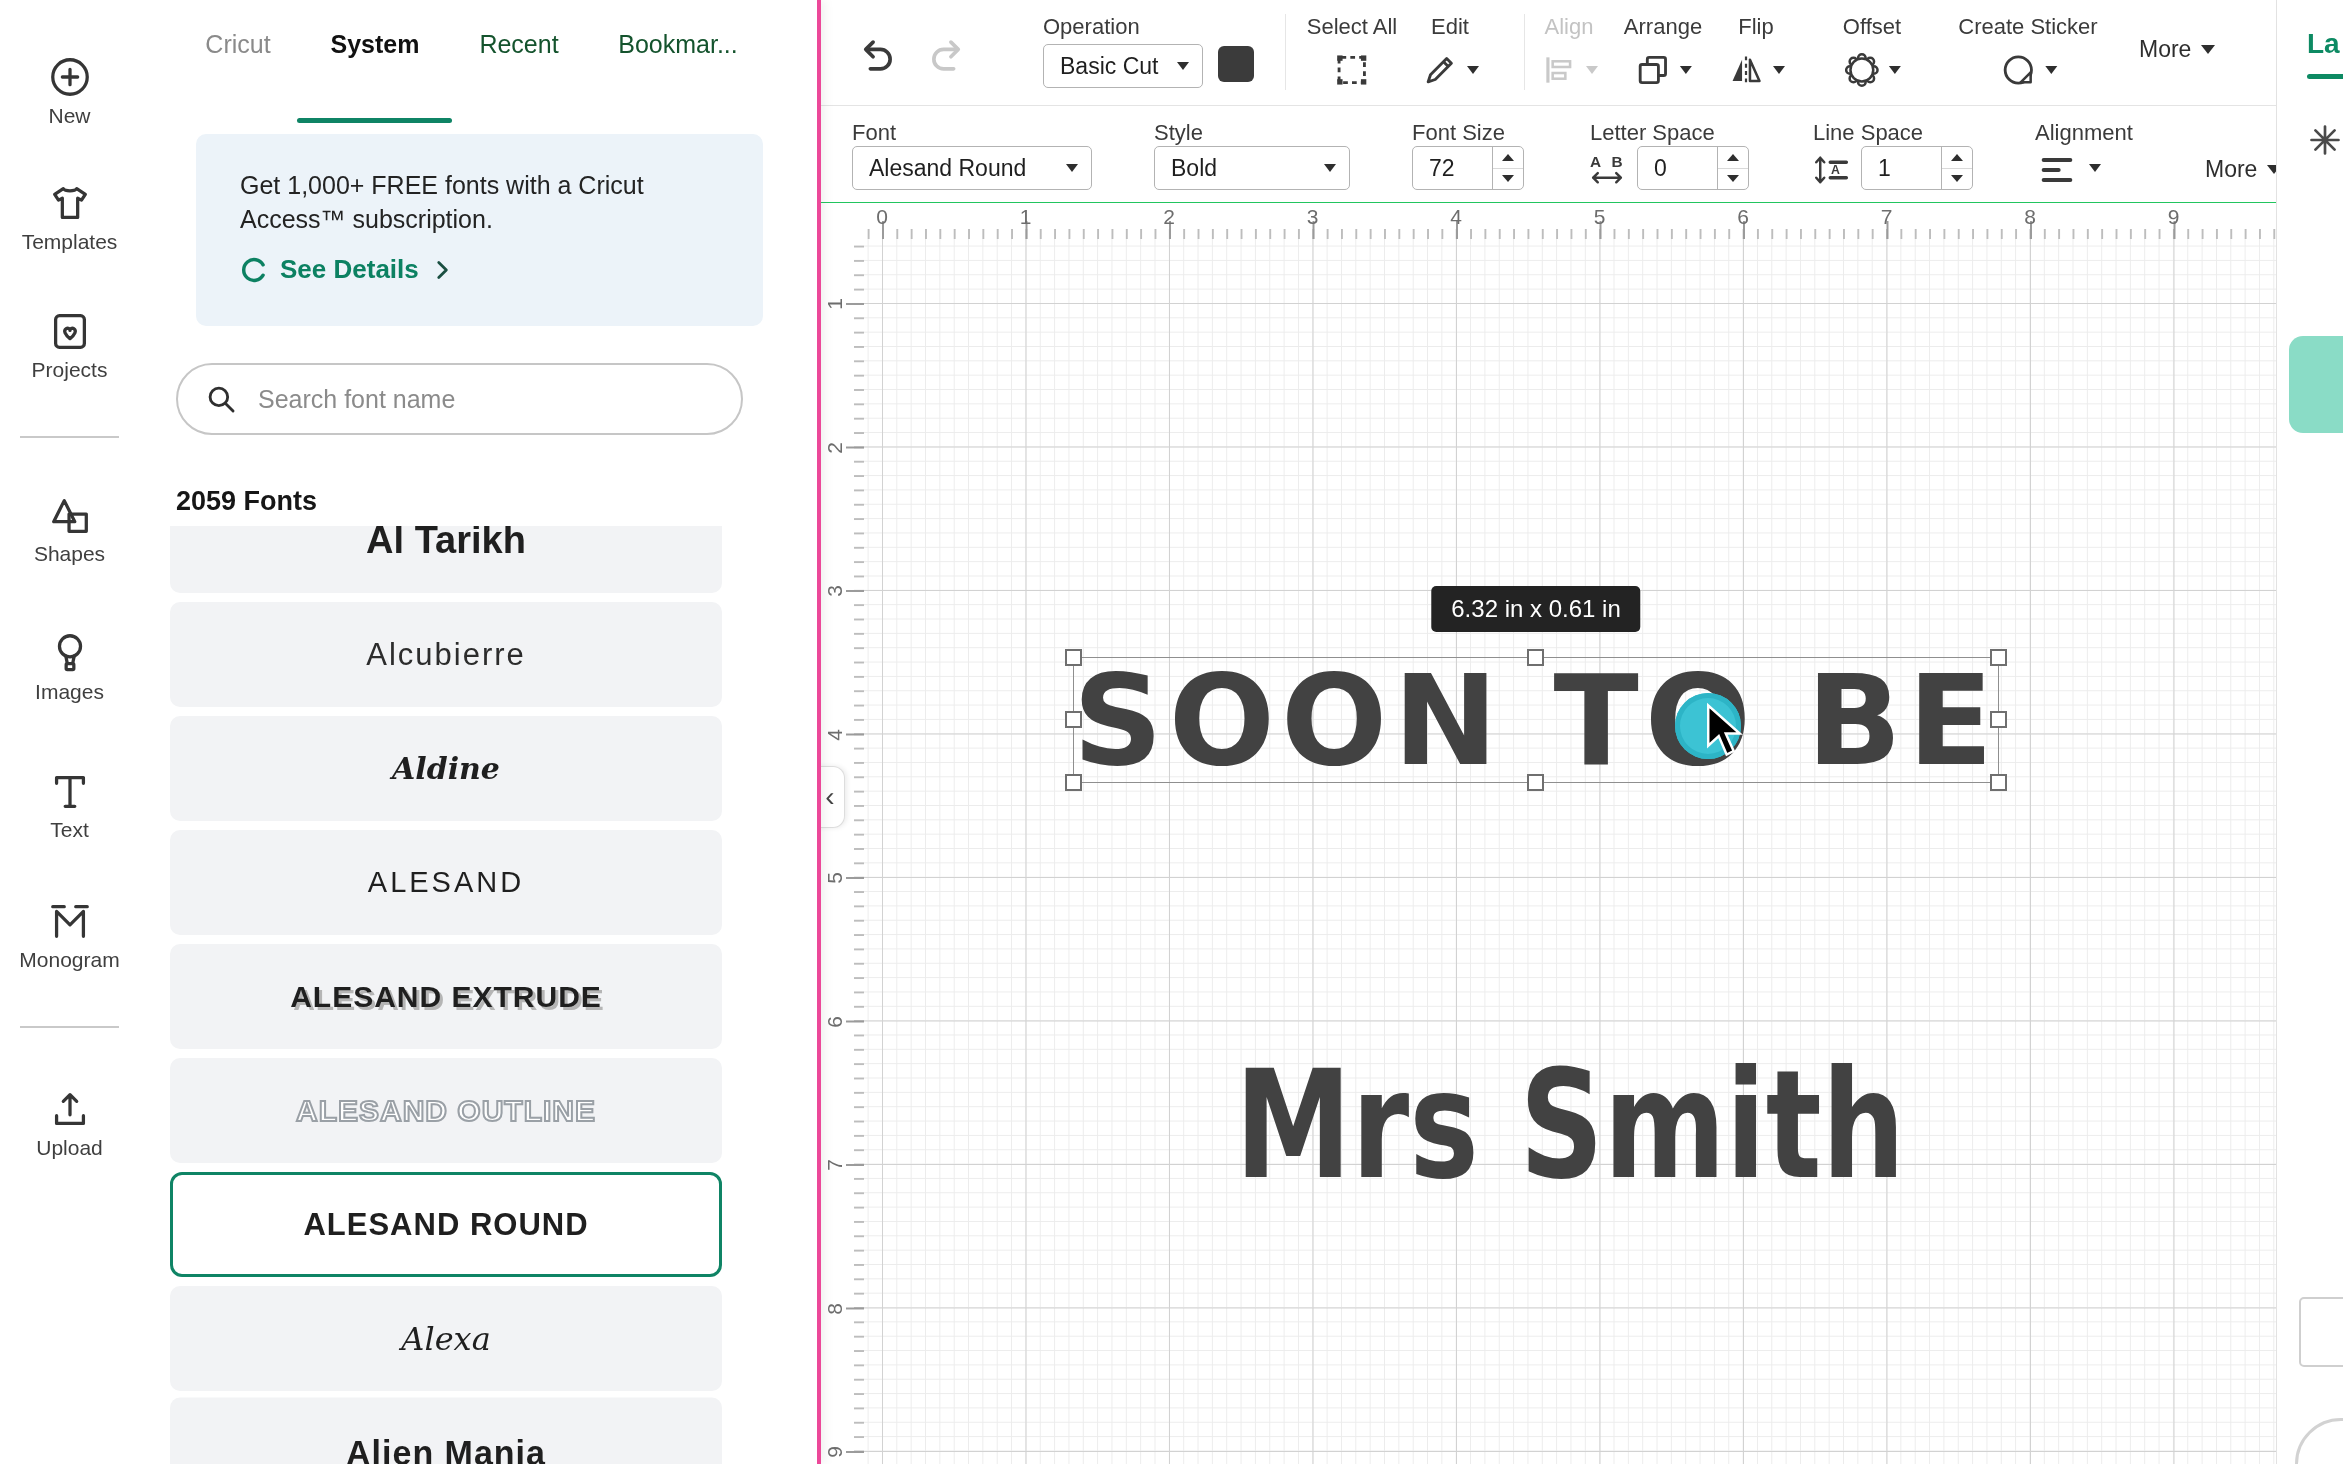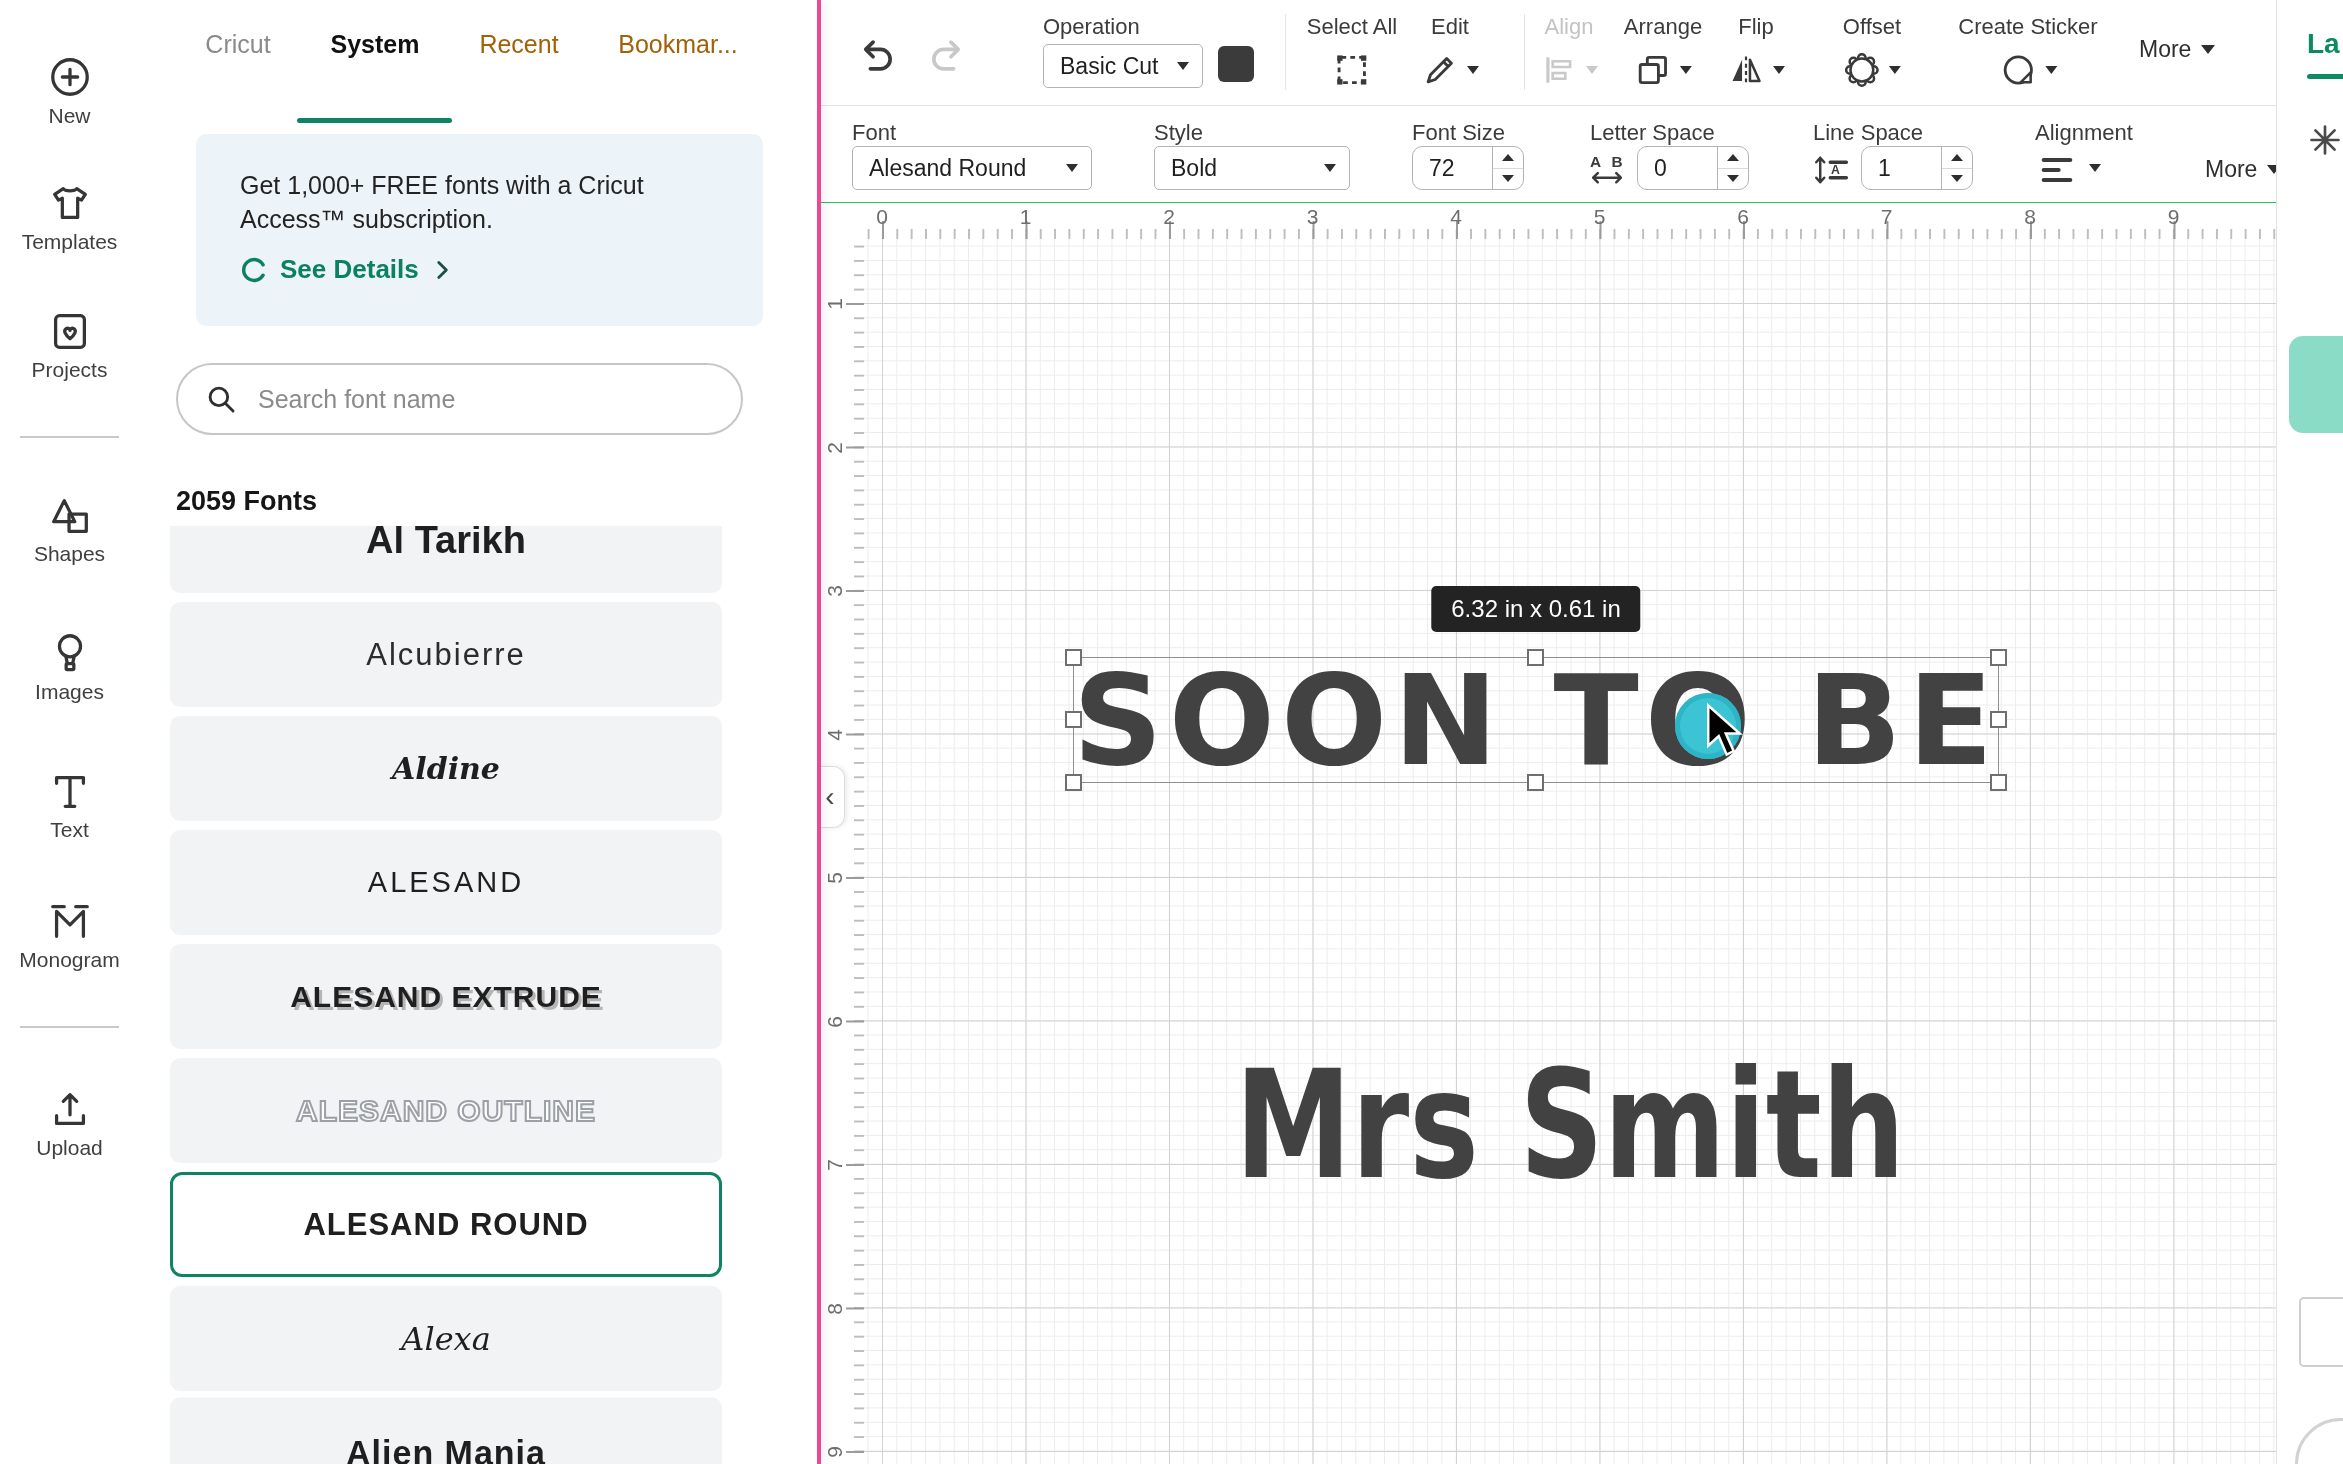--- a/index.html
+++ b/index.html
@@ -13,21 +13,21 @@
   .nav-item{position:absolute;left:0;width:139px;text-align:center;cursor:pointer;}
   .nav-item .nicon{display:block;margin:0 auto;width:46px;height:46px;}
   .nav-item .nlabel{display:block;font-size:21px;color:#3f3f3f;margin-top:4px;}
   .nav-div{position:absolute;left:20px;width:99px;height:2px;background:#c9c9c9;}
   .nicon svg{width:46px;height:46px;}
   .icon-stroke{fill:none;stroke:#353535;stroke-width:1.7;stroke-linecap:round;stroke-linejoin:round;}
 
   
   .font-panel{position:absolute;left:139px;top:0;width:678px;height:100%;background:#fff;
     border-right:4px solid #ec4899;box-shadow:4px 0 10px rgba(0,0,0,0.06);z-index:5;}
-  .tab{position:absolute;top:30px;transform:translateX(-50%);font-size:25px;color:#a16207;cursor:pointer;white-space:nowrap;}
+  .tab{position:absolute;top:30px;transform:translateX(-50%);font-size:25px;color:#14532d;cursor:pointer;white-space:nowrap;}
   .tab.active{color:#111;font-weight:bold;}
   .tab.muted{color:#8a8a8a;}
   .tab-underline{position:absolute;top:118px;left:158px;width:155px;height:5px;background:#0f8465;border-radius:3px;}
   .promo{position:absolute;left:37px;top:134px;width:567px;height:192px;background:#ecf3f9;border-radius:10px;
     padding:34px 0 0 44px;box-sizing:border-box;margin-left:20px;}
   .promo-text{font-size:25px;line-height:34px;color:#232323;width:460px;}
   .promo-link{display:flex;align-items:center;gap:10px;margin-top:18px;cursor:pointer;}
   .promo-link .linktext{font-size:26px;font-weight:bold;color:#0c8162;}
   .search-box{position:absolute;left:37px;top:363px;width:567px;height:72px;border:2px solid #c6c6c6;border-radius:40px;
     box-sizing:border-box;display:flex;align-items:center;background:#fff;}
@@ -60,21 +60,21 @@
   .tb-icons{margin-top:10px;display:flex;align-items:center;justify-content:center;gap:8px;height:40px;}
   .tb-icons svg{width:38px;height:38px;}
   .caret{display:inline-block;width:0;height:0;border-left:7px solid transparent;border-right:7px solid transparent;border-top:9px solid #2e2e2e;}
   .caret.sm{border-left-width:6px;border-right-width:6px;border-top-width:8px;}
   .disabled .tb-label{color:#c3c3c3;}
   .disabled .caret{border-top-color:#c9c9c9;}
   .undo-btn{position:absolute;top:32px;width:44px;height:44px;cursor:pointer;}
   .dropdown{position:absolute;height:44px;border:1px solid #b3b3b3;border-radius:5px;background:#fff;box-sizing:border-box;
     font-size:23px;color:#1f1f1f;line-height:42px;padding-left:16px;cursor:pointer;}
   .dropdown .caret{position:absolute;right:13px;top:17px;}
-  .numbox{position:absolute;height:44px;width:112px;border:1px solid #b3b3b3;border-radius:10px;background:#fff;box-sizing:border-box;
+  .numbox{position:absolute;height:44px;width:112px;border:1px solid #b3b3b3;border-radius:5px;background:#fff;box-sizing:border-box;
     font-size:23px;color:#1f1f1f;line-height:42px;padding-left:16px;cursor:text;}
   .stepper{position:absolute;right:0;top:0;bottom:0;width:30px;border-left:1px solid #b3b3b3;display:flex;flex-direction:column;}
   .stepper .up,.stepper .dn{flex:1;display:flex;align-items:center;justify-content:center;cursor:pointer;}
   .stepper .up::after{content:'';border-left:6px solid transparent;border-right:6px solid transparent;border-bottom:7px solid #2e2e2e;}
   .stepper .dn::after{content:'';border-left:6px solid transparent;border-right:6px solid transparent;border-top:7px solid #2e2e2e;}
   .stepper .dn{border-top:1px solid #d9d9d9;}
   .color-swatch{position:absolute;left:401px;top:46px;width:36px;height:36px;border-radius:6px;background:#3b3b3b;cursor:pointer;}
   .t2-label{position:absolute;top:14px;font-size:22px;color:#3b3b3b;}
   .t2-icon{position:absolute;top:44px;}
   .t2-icon svg{width:40px;height:40px;}

